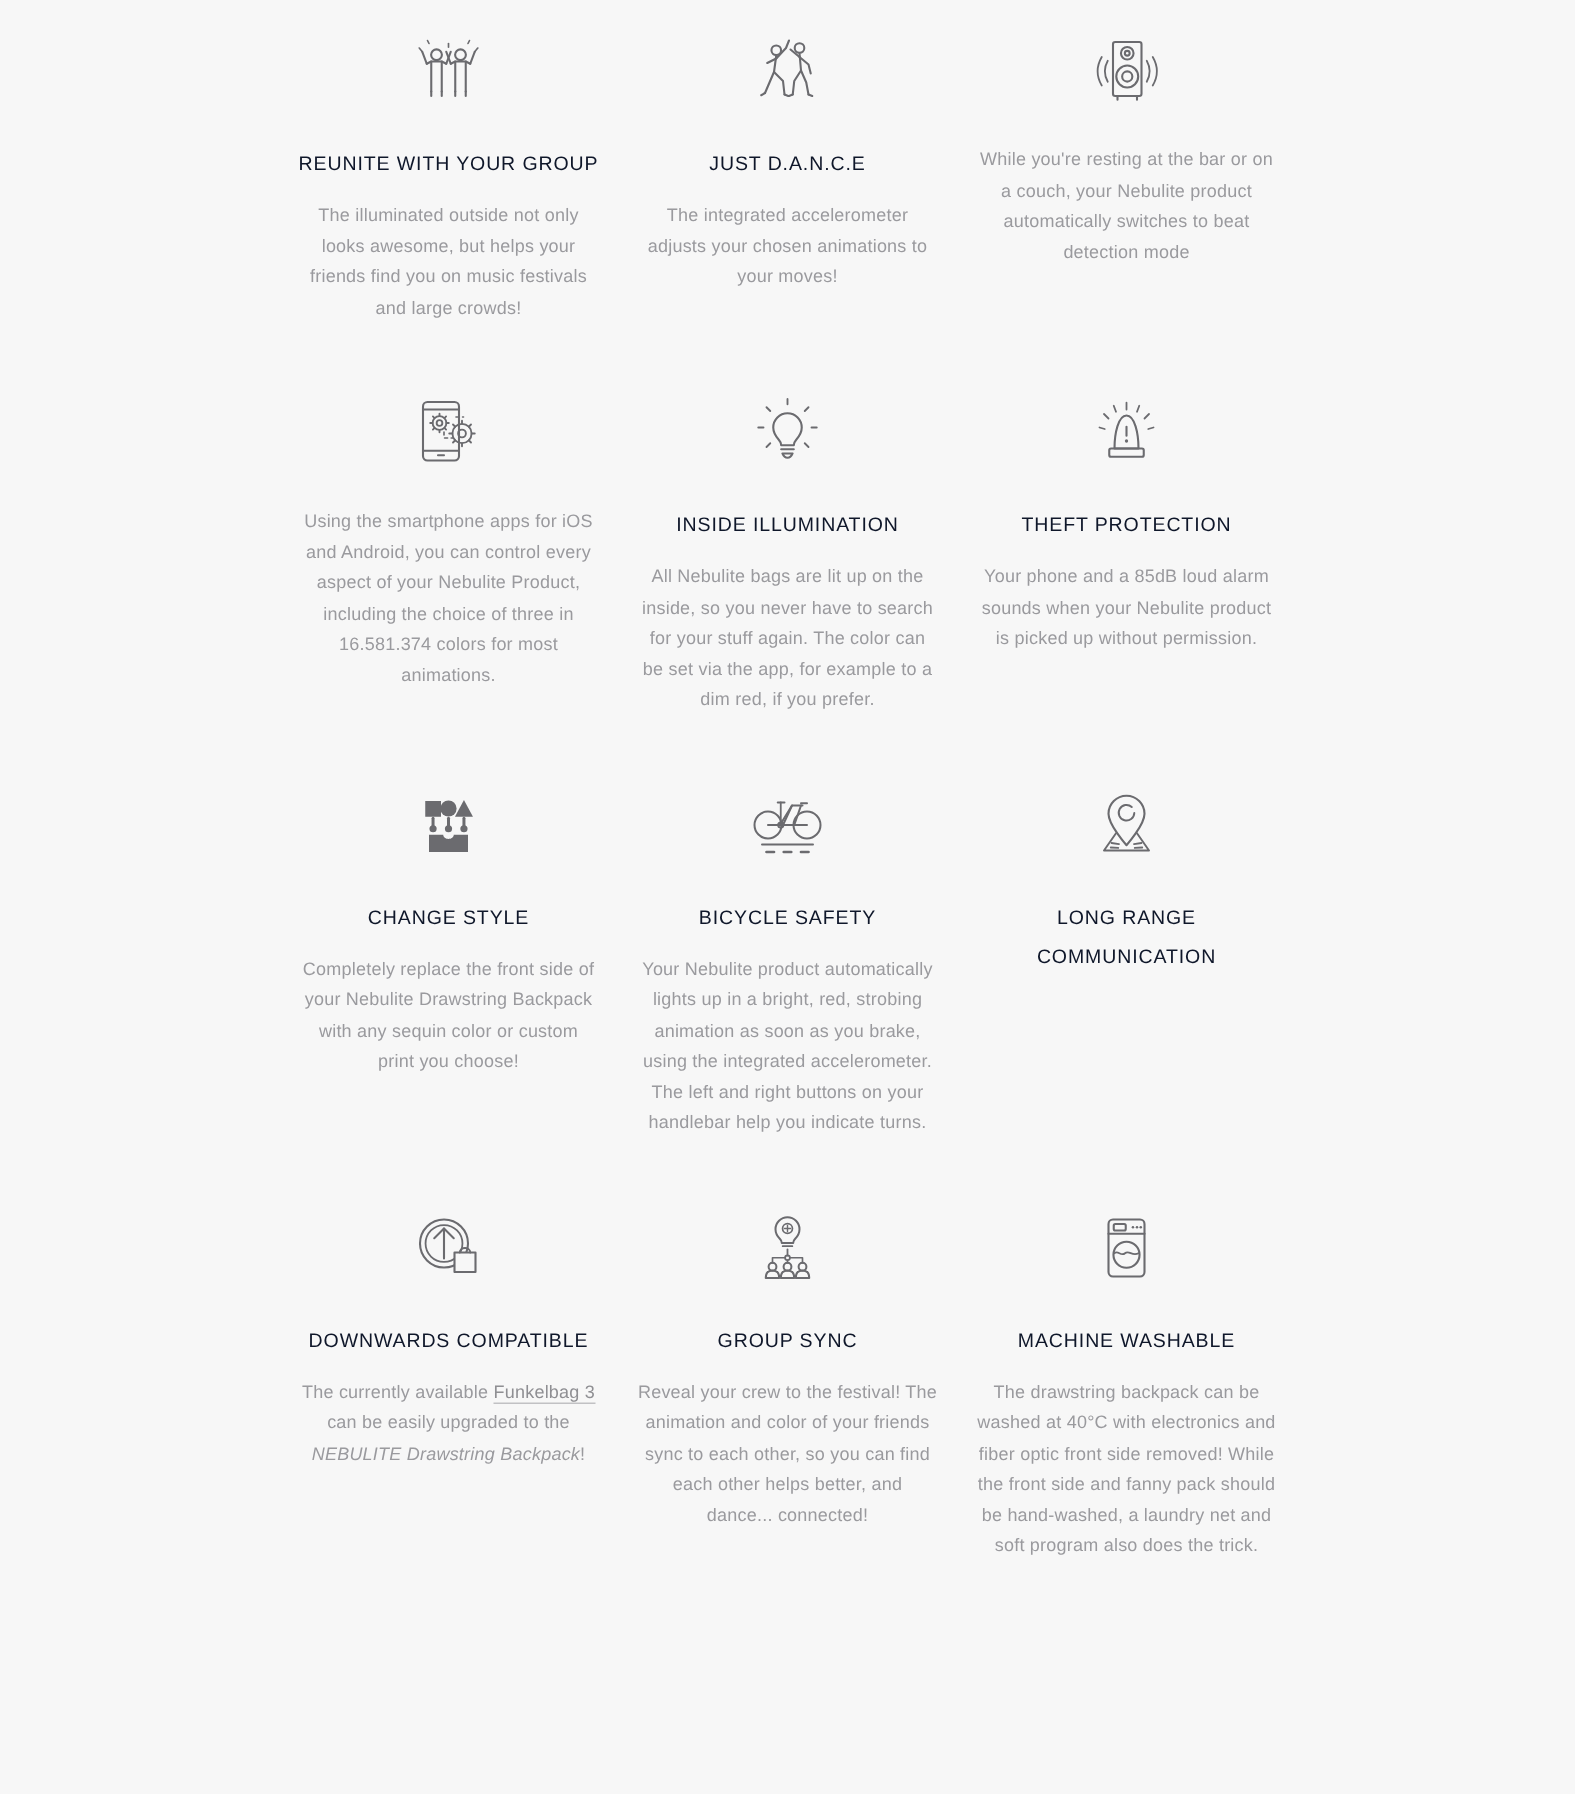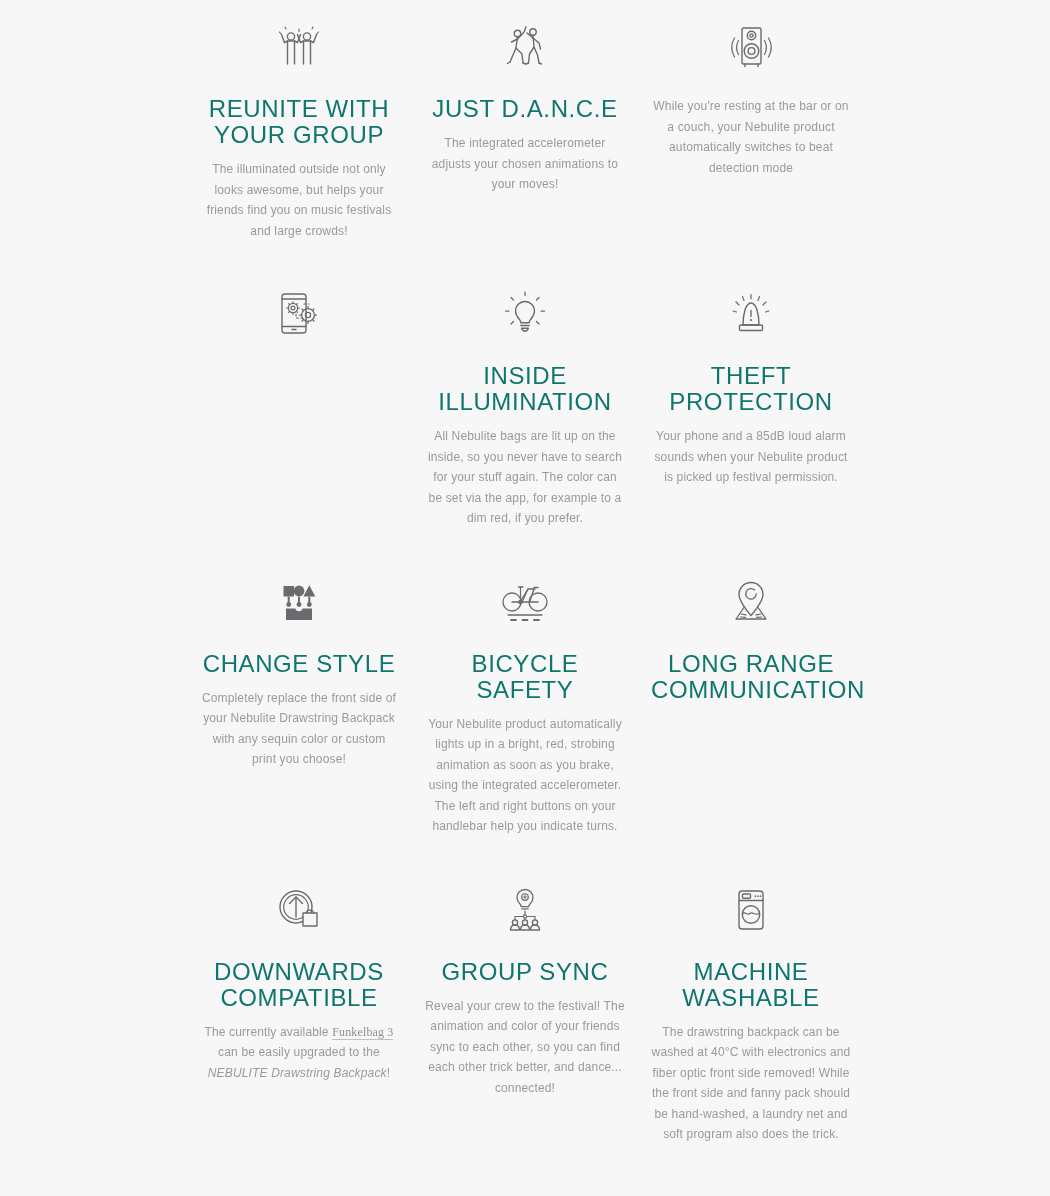--- a/index.html
+++ b/index.html
@@ -35,45 +35,44 @@
     height: 58px;
     display: flex;
     align-items: center;
     justify-content: center;
     margin: 0 auto 20px auto;
   }
   .feature-icon svg {
     display: block;
   }
   .feature-title {
-    font-size: 24px;
+    font-size: 13px;
     line-height: 26px;
     letter-spacing: 0.6px;
-    color: #0f766e;
+    color: #0f172a;
     font-weight: 400;
     margin: 0 0 11px 0;
     text-transform: uppercase;
   }
   .feature-body {
     font-size: 12px;
     line-height: 20.5px;
     color: #9a9a9e;
     margin: 0;
     letter-spacing: 0.15px;
   }
   .feature-body em {
     font-style: italic;
   }
   .feature-body a,
   .feature-body .link {
     color: #8f8f93;
     text-decoration: none;
     border-bottom: 1px solid rgba(150,150,155,0.55);
     cursor: pointer;
-    font-family: Liberation Serif, serif;
   }
 </style>
 </head>
 <body>
 
 <div class="features-grid">
 
   <div class="feature-card">
     <div class="feature-icon">
       <svg width="54" height="54" viewBox="0 0 54 54" fill="none" stroke="#6b6b6f" stroke-width="1.4" stroke-linecap="round" stroke-linejoin="round">
@@ -161,20 +160,21 @@
         <g stroke-width="1.25">
           <circle cx="35" cy="27" r="6.4"></circle>
           <circle cx="35" cy="27" r="2.6"></circle>
           <path d="M35 18.5 L35 20.6 M35 33.4 L35 35.5 M26.5 27 L28.6 27 M41.4 27 L43.5 27
                    M29 21 L30.5 22.5 M39.5 31.5 L41 33 M41 21 L39.5 22.5 M30.5 31.5 L29 33"></path>
         </g>
         <path d="M23 26 L23 30 L29 30" stroke-dasharray="2 2.4" stroke-width="1.1"></path>
         <path d="M31 16 L36 16" stroke-dasharray="2 2.4" stroke-width="1.1"></path>
       </svg>
     </div>
+    <p class="feature-body">Using the smartphone apps for iOS and Android, you can control every aspect of your Nebulite Product, including the choice of three in 16.581.374 colors for most animations.</p>
   </div>
 
   <div class="feature-card">
     <div class="feature-icon">
       <svg width="52" height="52" viewBox="0 0 52 52" fill="none" stroke="#6b6b6f" stroke-width="1.4" stroke-linecap="round" stroke-linejoin="round">
         <path d="M26 13.5 C20.7 13.5 16.5 17.7 16.5 23 C16.5 26.6 18.5 29.3 20.3 31.3 C21.3 32.4 21.8 33.5 21.8 34.8 L30.2 34.8 C30.2 33.5 30.7 32.4 31.7 31.3 C33.5 29.3 35.5 26.6 35.5 23 C35.5 17.7 31.3 13.5 26 13.5 Z"></path>
         <path d="M21.8 37.5 L30.2 37.5"></path>
         <path d="M22.6 40.3 C23.4 42.3 24.6 43.2 26 43.2 C27.4 43.2 28.6 42.3 29.4 40.3 Z"></path>
         <g stroke-width="1.25">
           <path d="M26 7.5 L26 4"></path>
@@ -203,21 +203,21 @@
           <path d="M19 12.5 L17.5 8.5"></path>
           <path d="M33 12.5 L34.5 8.5"></path>
           <path d="M14 17 L11 14"></path>
           <path d="M38 17 L41 14"></path>
           <path d="M11.5 24 L8 23"></path>
           <path d="M40.5 24 L44 23"></path>
         </g>
       </svg>
     </div>
     <h3 class="feature-title">THEFT PROTECTION</h3>
-    <p class="feature-body">Your phone and a 85dB loud alarm sounds when your Nebulite product is picked up festival permission.</p>
+    <p class="feature-body">Your phone and a 85dB loud alarm sounds when your Nebulite product is picked up without permission.</p>
   </div>
 
   <div class="feature-card">
     <div class="feature-icon">
       <svg width="52" height="52" viewBox="0 0 52 52" fill="none">
         <g fill="#6b6b6f">
           <rect x="10.5" y="10" width="10.5" height="10.5"></rect>
           <rect x="14.7" y="20.5" width="2" height="7" rx="1"></rect>
           <circle cx="15.7" cy="28.5" r="2.4"></circle>
           <circle cx="26" cy="15" r="5.4"></circle>
@@ -299,21 +299,21 @@
         <path d="M27.5 32.5 L36 32.5 L36 36" stroke-width="1.1"></path>
         <circle cx="16" cy="38.5" r="2.6"></circle>
         <path d="M11.5 46 C11.5 42.5 13.5 41 16 41 C18.5 41 20.5 42.5 20.5 46 Z"></path>
         <circle cx="26" cy="38.5" r="2.6"></circle>
         <path d="M21.5 46 C21.5 42.5 23.5 41 26 41 C28.5 41 30.5 42.5 30.5 46 Z"></path>
         <circle cx="36" cy="38.5" r="2.6"></circle>
         <path d="M31.5 46 C31.5 42.5 33.5 41 36 41 C38.5 41 40.5 42.5 40.5 46 Z"></path>
       </svg>
     </div>
     <h3 class="feature-title">GROUP SYNC</h3>
-    <p class="feature-body">Reveal your crew to the festival! The animation and color of your friends sync to each other, so you can find each other trick better, and dance... connected!</p>
+    <p class="feature-body">Reveal your crew to the festival! The animation and color of your friends sync to each other, so you can find each other helps better, and dance... connected!</p>
   </div>
 
   <div class="feature-card">
     <div class="feature-icon">
       <svg width="52" height="52" viewBox="0 0 52 52" fill="none" stroke="#6b6b6f" stroke-width="1.4" stroke-linecap="round" stroke-linejoin="round">
         <rect x="14" y="7" width="24" height="38" rx="3"></rect>
         <path d="M14 16.5 L38 16.5"></path>
         <rect x="17.5" y="10" width="8" height="4.3" rx="1"></rect>
         <circle cx="30.3" cy="12.2" r="0.85" fill="#6b6b6f" stroke="none"></circle>
         <circle cx="33" cy="12.2" r="0.85" fill="#6b6b6f" stroke="none"></circle>

